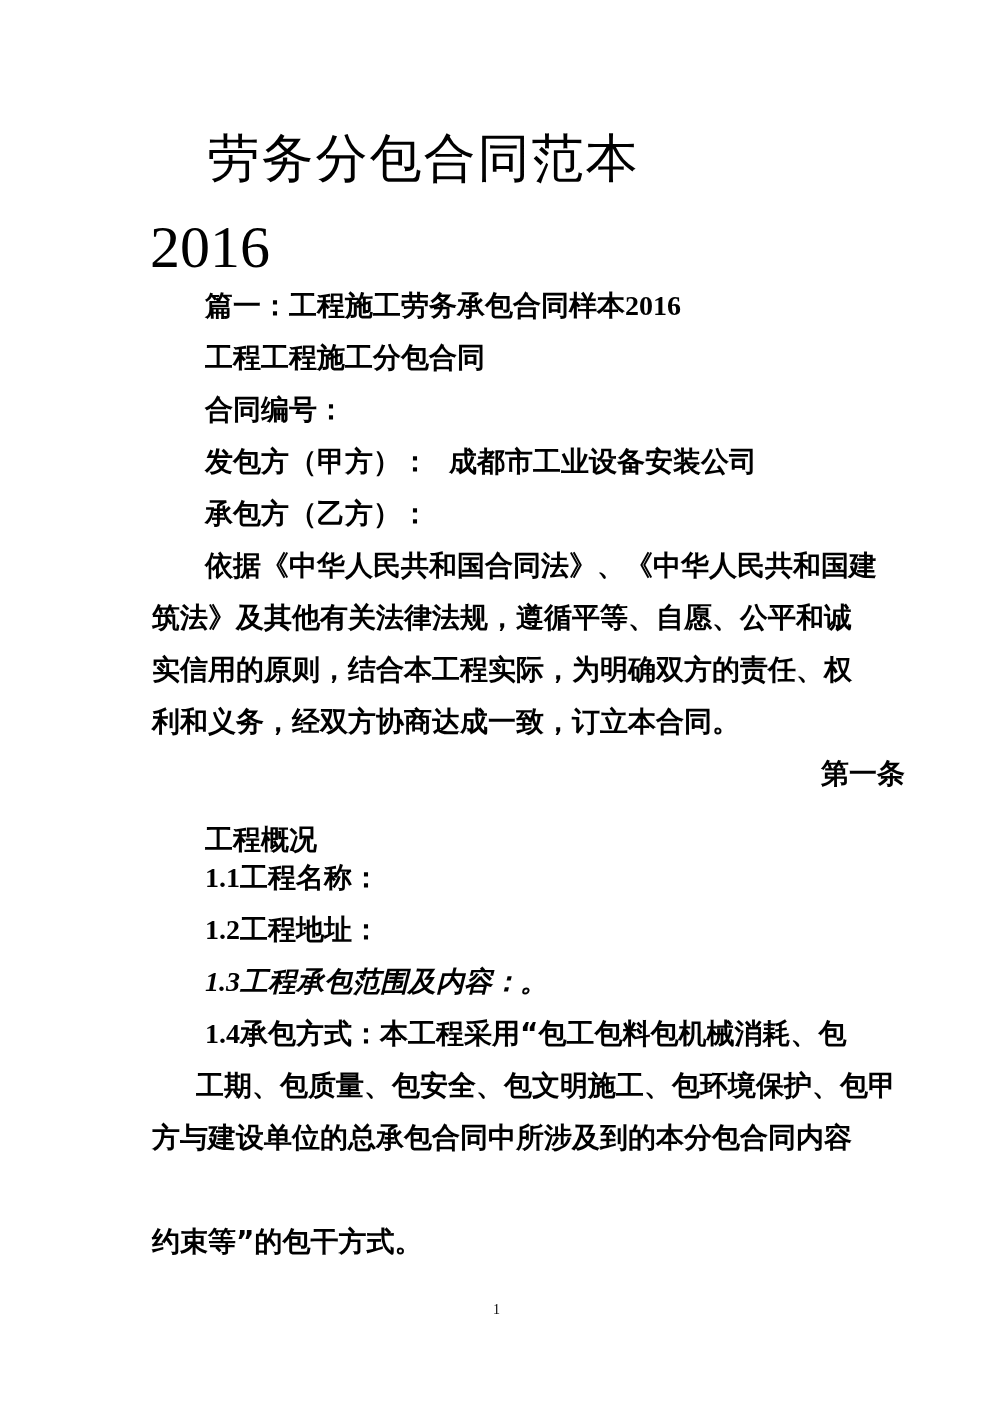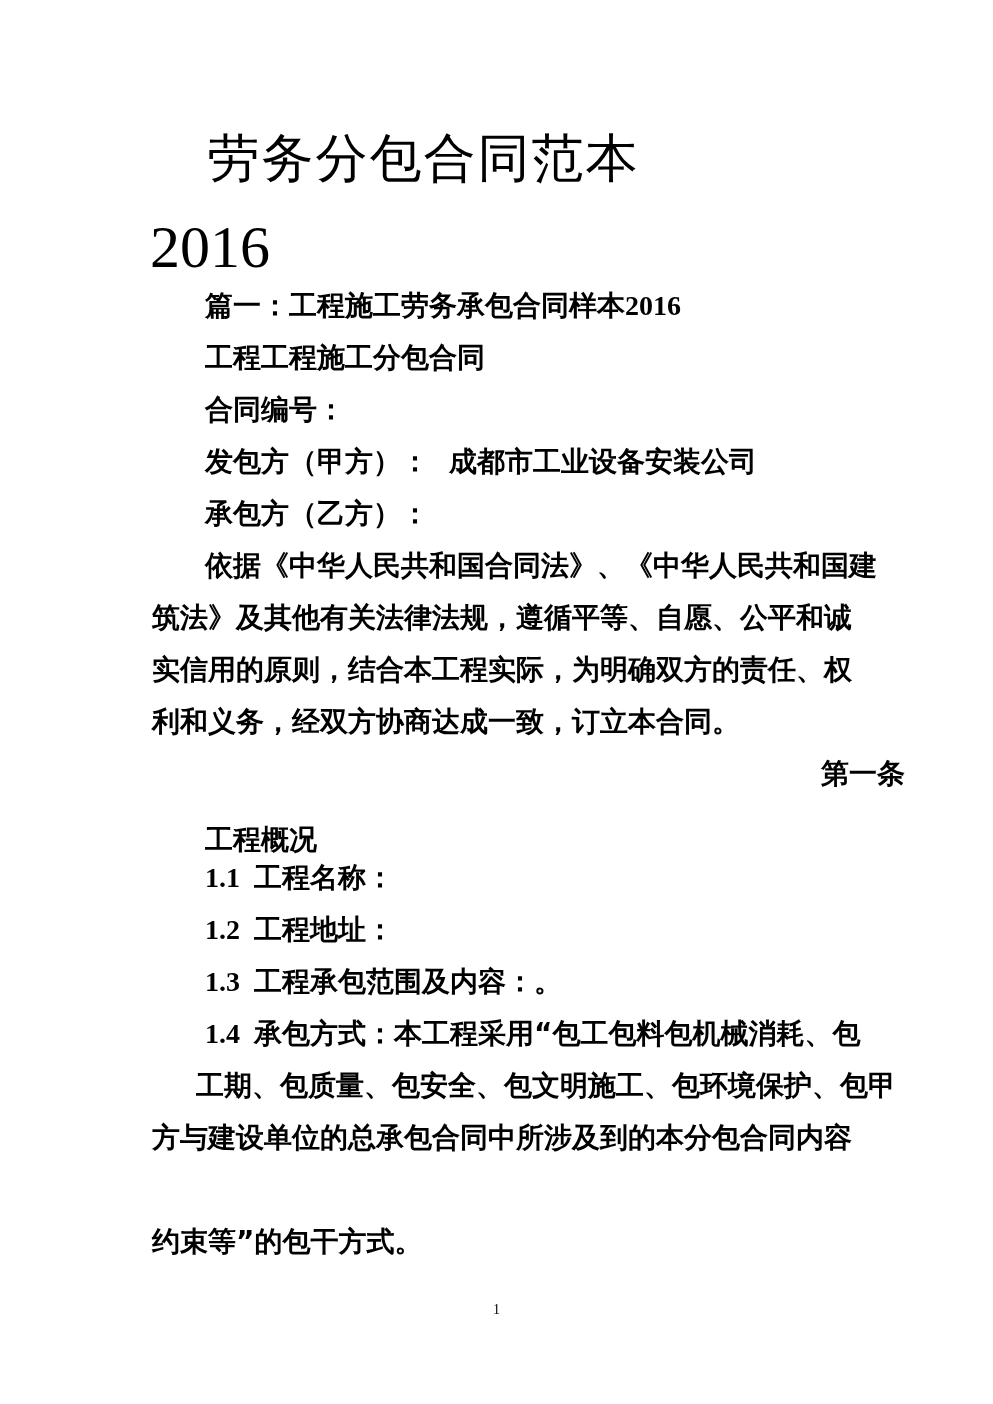--- a/index.html
+++ b/index.html
@@ -17,21 +17,21 @@
     position: absolute; left: 150px; top: 212px;
     font-family: "Liberation Serif", "DejaVu Serif", serif;
     font-size: 60px; line-height: 70px;
   }
   .line {
     position: absolute; left: 152px; width: 700px;
     font-family: "DejaVu Sans", "Liberation Sans", sans-serif;
     font-size: 28px; line-height: 36px; white-space: nowrap; font-weight: bold;
   }
   .indent { left: 205px; }
-  .num { font-family: "Liberation Serif", "DejaVu Serif", serif; font-weight: bold; margin-right: 14px; }
+  .num { font-family: "Liberation Serif", "DejaVu Serif", serif; font-weight: bold; }
   .b { font-family: "Liberation Serif", serif; font-weight: bold; }
   .footer {
     position: absolute; top: 1302px; left: 0; width: 993px; text-align: center;
     font-family: "Liberation Serif", "DejaVu Serif", serif; font-size: 14px;
   }
 </style>
 </head>
 <body>
 
 <div class="page">
@@ -59,21 +59,21 @@
 
   <div class="line indent" style="top:756px;text-align:right;">第一条</div>
   <div class="line indent" style="top:808px;margin-top:14px;">工程概况</div>
 
   <div class="line indent" style="top:860px;">
     <span class="num">1.1</span><span>工程名称：</span>
   </div>
   <div class="line indent" style="top:912px;">
     <span class="num">1.2</span><span>工程地址：</span>
   </div>
-  <div class="line indent" style="top:964px;">
+  <div class="line indent" style="top:964px;font-style:italic;">
     <span class="num">1.3</span><span>工程承包范围及内容：。</span>
   </div>
 
   <div class="line indent" style="top:1016px;">
     <span class="num">1.4</span><span>承包方式：本工程采用“包工包料包机械消耗、包</span>
   </div>
   <div class="line" style="top:1068px;margin-left:44px;">工期、包质量、包安全、包文明施工、包环境保护、包甲</div>
   <div class="line" style="top:1120px;">方与建设单位的总承包合同中所涉及到的本分包合同内容</div>
   <div class="line" style="top:1224px;">约束等”的包干方式。</div>
 

